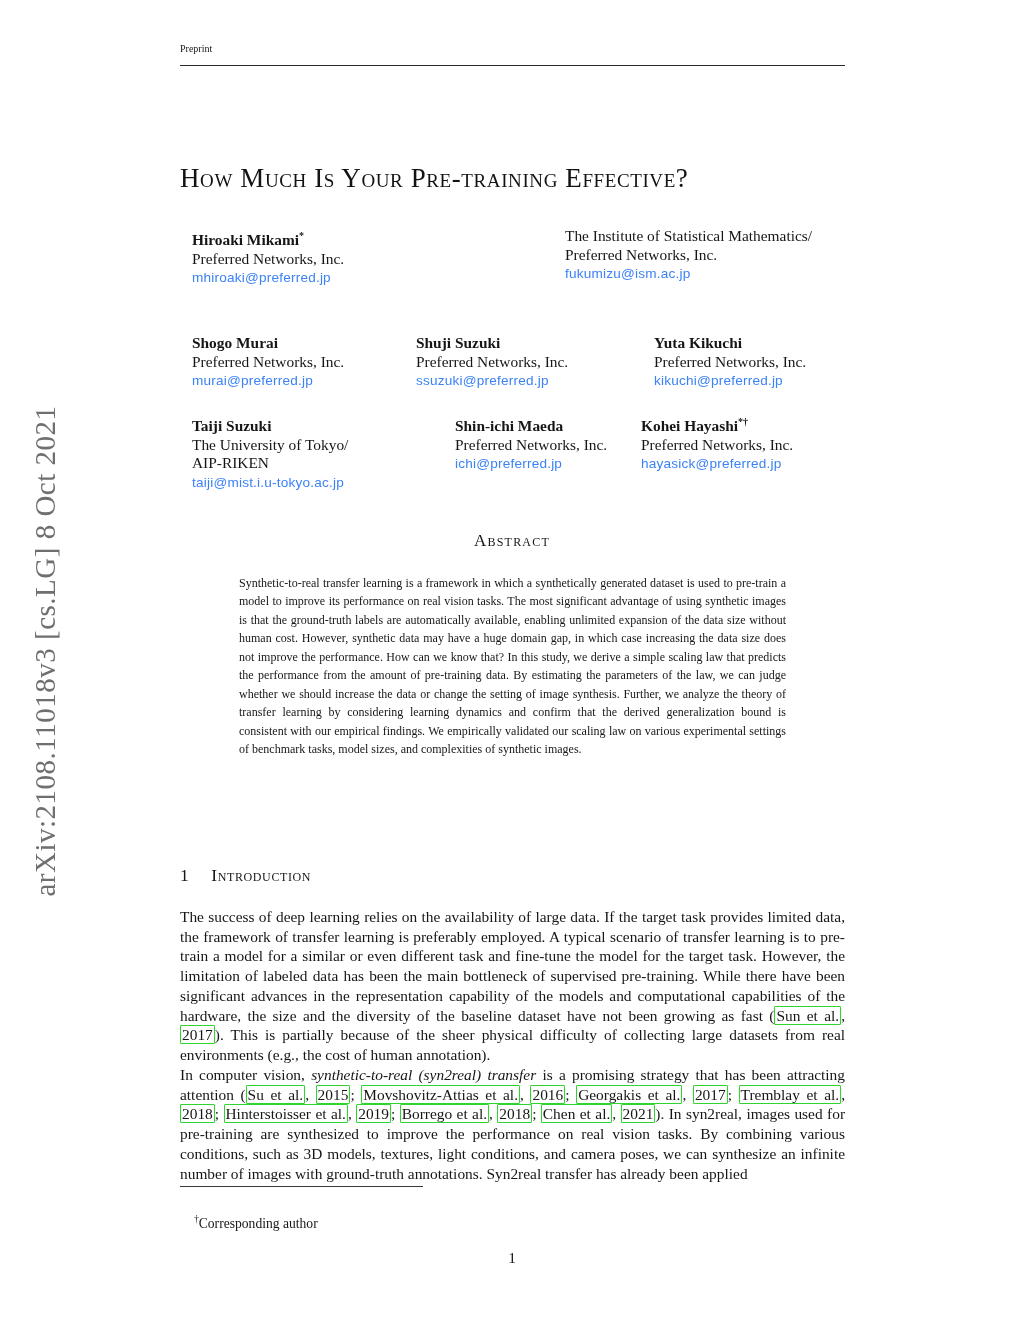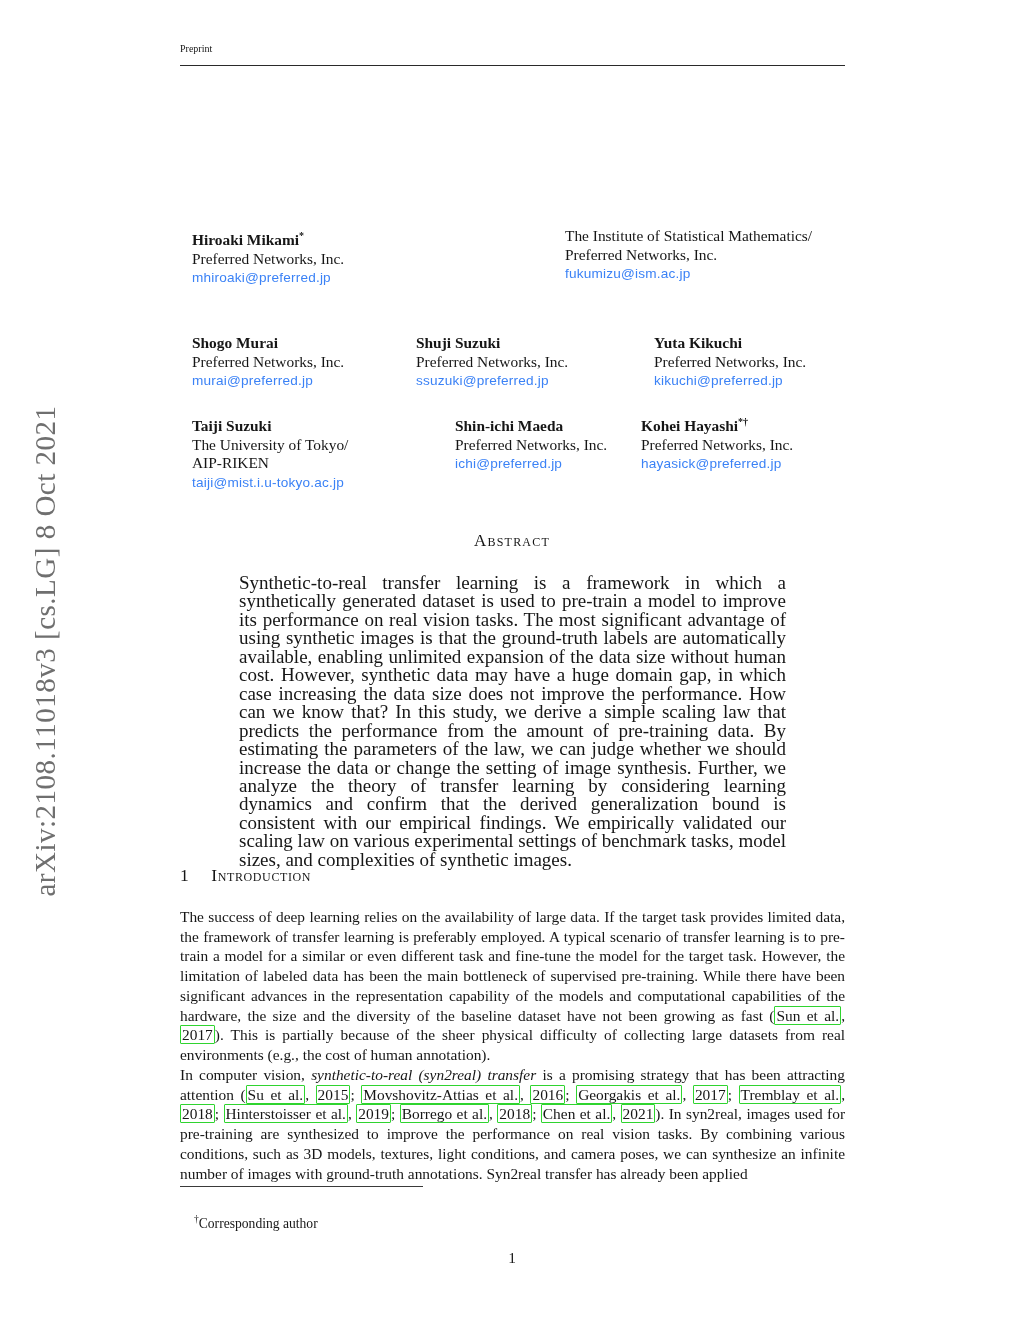--- a/index.html
+++ b/index.html
@@ -76,21 +76,21 @@
     text-align: center;
     font-size: 17px;
     letter-spacing: 1.2px;
   }
   .abstract-body {
     position: absolute;
     left: 239px;
     top: 574px;
     width: 547px;
     margin: 0;
-    font-size: 19px;
+    font-size: 12px;
     line-height: 18.45px;
     text-align: justify;
   }
 
   .section-head {
     position: absolute;
     left: 180px;
     top: 865px;
     font-size: 17.5px;
     letter-spacing: 0.6px;
@@ -150,20 +150,21 @@
 
 <div class="page">
 
   <div class="watermark">arXiv:2108.11018v3  [cs.LG]  8 Oct 2021</div>
 
   <div class="header-label">Preprint</div>
   <div class="header-rule"></div>
 
   <h1 class="title">
     <br>
+    <span>How Much Is Your Pre-training Effective?</span>
   </h1>
 
   <div class="author" style="left:192px; top:227px;">
     <div class="a-name"><span>Hiroaki Mikami</span><sup>*</sup></div>
     <div class="a-affil">Preferred Networks, Inc.</div>
     <div class="a-email">mhiroaki@preferred.jp</div>
   </div>
 
   <div class="author" style="left:565px; top:227px;">
     <div class="a-affil">The Institute of Statistical Mathematics/</div>

